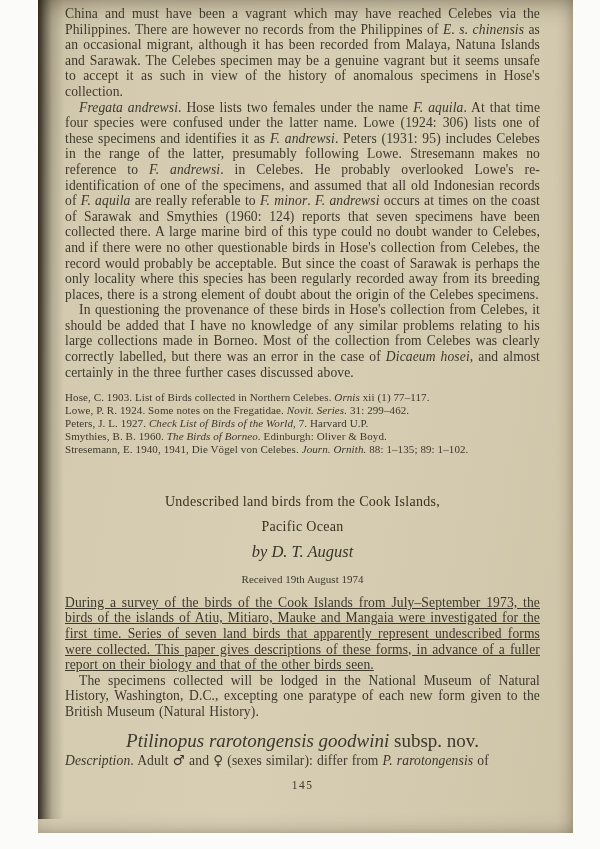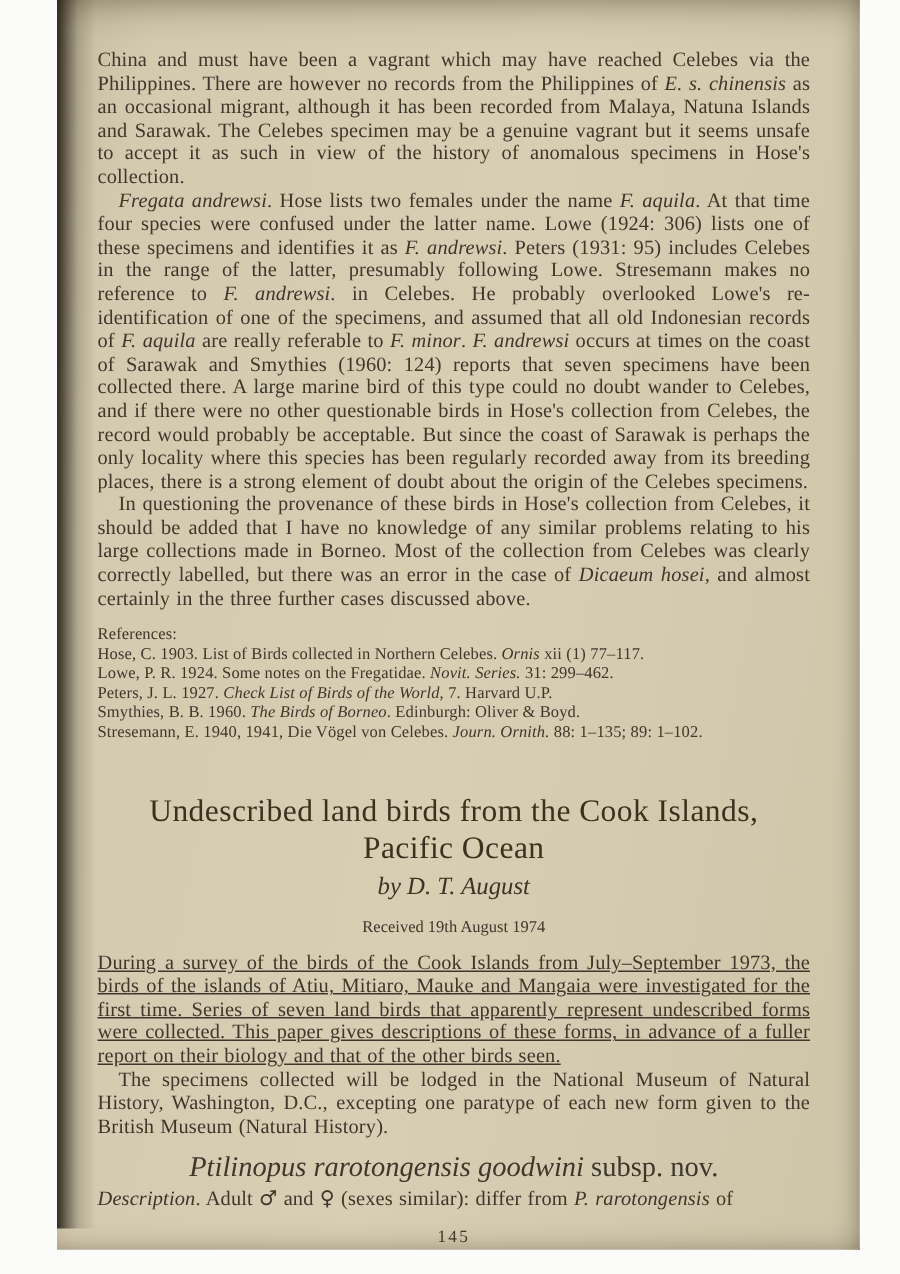--- a/index.html
+++ b/index.html
@@ -15,31 +15,31 @@
     color:#3e382b;
     box-shadow:
       inset 0 16px 24px -14px rgba(70,58,38,.5),
       inset 0 -12px 18px -12px rgba(70,58,38,.35),
       inset -10px 0 16px -10px rgba(70,58,38,.38);
   }
   .gutter {
     position:absolute; left:0; top:0; bottom:14px; width:26px;
     background:linear-gradient(90deg, rgba(30,24,14,.88) 0%, rgba(30,24,14,.5) 7px, rgba(30,24,14,.18) 14px, rgba(30,24,14,0) 100%);
   }
-  .content { position:absolute; left:27px; top:0; width:475px; padding-top:20px;margin-top:12px; }
+  .content { position:absolute; left:27px; top:0; width:475px; padding-top:6px; }
   p.body {
     font-size:13.6px; line-height:15.6px; text-align:justify;
     letter-spacing:.1px; word-spacing:.6px;
   }
   p.ind { text-indent:14px; }
   span.i { font-style:italic; }
   .refs { margin-top:11px; font-size:11px; line-height:12.9px; letter-spacing:.1px; }
   .title {
     margin-top:33px; text-align:center;
-    font-size:21px; line-height:25px; font-weight:400; color:#38321f;
+    font-size:14px; line-height:25px; font-weight:400; color:#38321f;
     letter-spacing:.3px;
   }
   .byline { text-align:center; font-style:italic; font-size:16.5px; margin-top:3px; color:#3b3526; }
   .received { text-align:center; font-size:11px; margin-top:11px; }
   .nb1 { margin-top:10px;text-decoration:underline; }
   .species { margin-top:10px; text-align:center; font-size:19px; }
   .desc { margin-top:1px; }
   .pageno { margin-top:11px; text-align:center; font-size:11.5px; letter-spacing:1.5px; }
   .sym { font-family:"DejaVu Sans", sans-serif; font-style:normal; }
 </style>
@@ -50,21 +50,20 @@
   <div class="gutter"></div>
   <div class="content">
 
     <p class="body"><span>China and must have been a vagrant which may have reached Celebes via the Philippines. There are however no records from the Philippines of </span><span class="i">E. s. chinensis</span><span> as an occasional migrant, although it has been recorded from Malaya, Natuna Islands and Sarawak. The Celebes specimen may be a genuine vagrant but it seems unsafe to accept it as such in view of the history of anomalous specimens in Hose's collection.</span></p>
 
     <p class="body ind"><span class="i">Fregata andrewsi</span><span>. Hose lists two females under the name </span><span class="i">F. aquila</span><span>. At that time four species were confused under the latter name. Lowe (1924: 306) lists one of these specimens and identifies it as </span><span class="i">F. andrewsi</span><span>. Peters (1931: 95) includes Celebes in the range of the latter, presumably following Lowe. Stresemann makes no reference to </span><span class="i">F. andrewsi</span><span>. in Celebes. He probably overlooked Lowe's re-identification of one of the specimens, and assumed that all old Indonesian records of </span><span class="i">F. aquila</span><span> are really referable to </span><span class="i">F. minor</span><span>. </span><span class="i">F. andrewsi</span><span> occurs at times on the coast of Sarawak and Smythies (1960: 124) reports that seven specimens have been collected there. A large marine bird of this type could no doubt wander to Celebes, and if there were no other questionable birds in Hose's collection from Celebes, the record would probably be acceptable. But since the coast of Sarawak is perhaps the only locality where this species has been regularly recorded away from its breeding places, there is a strong element of doubt about the origin of the Celebes specimens.</span></p>
 
     <p class="body ind"><span>In questioning the provenance of these birds in Hose's collection from Celebes, it should be added that I have no knowledge of any similar problems relating to his large collections made in Borneo. Most of the collection from Celebes was clearly correctly labelled, but there was an error in the case of </span><span class="i">Dicaeum hosei</span><span>, and almost certainly in the three further cases discussed above.</span></p>
 
     <div class="refs">
-      <div>References:</div>
       <div><span>Hose, C. 1903. List of Birds collected in Northern Celebes. </span><span class="i">Ornis</span><span> xii (1) 77–117.</span></div>
       <div><span>Lowe, P. R. 1924. Some notes on the Fregatidae. </span><span class="i">Novit. Series.</span><span> 31: 299–462.</span></div>
       <div><span>Peters, J. L. 1927. </span><span class="i">Check List of Birds of the World</span><span>, 7. Harvard U.P.</span></div>
       <div><span>Smythies, B. B. 1960. </span><span class="i">The Birds of Borneo</span><span>. Edinburgh: Oliver &amp; Boyd.</span></div>
       <div><span>Stresemann, E. 1940, 1941, Die Vögel von Celebes. </span><span class="i">Journ. Ornith.</span><span> 88: 1–135; 89: 1–102.</span></div>
     </div>
 
     <h1 class="title"><span>Undescribed land birds from the Cook Islands,</span><br><span>Pacific Ocean</span></h1>
 
     <div class="byline">by D. T. August</div>

